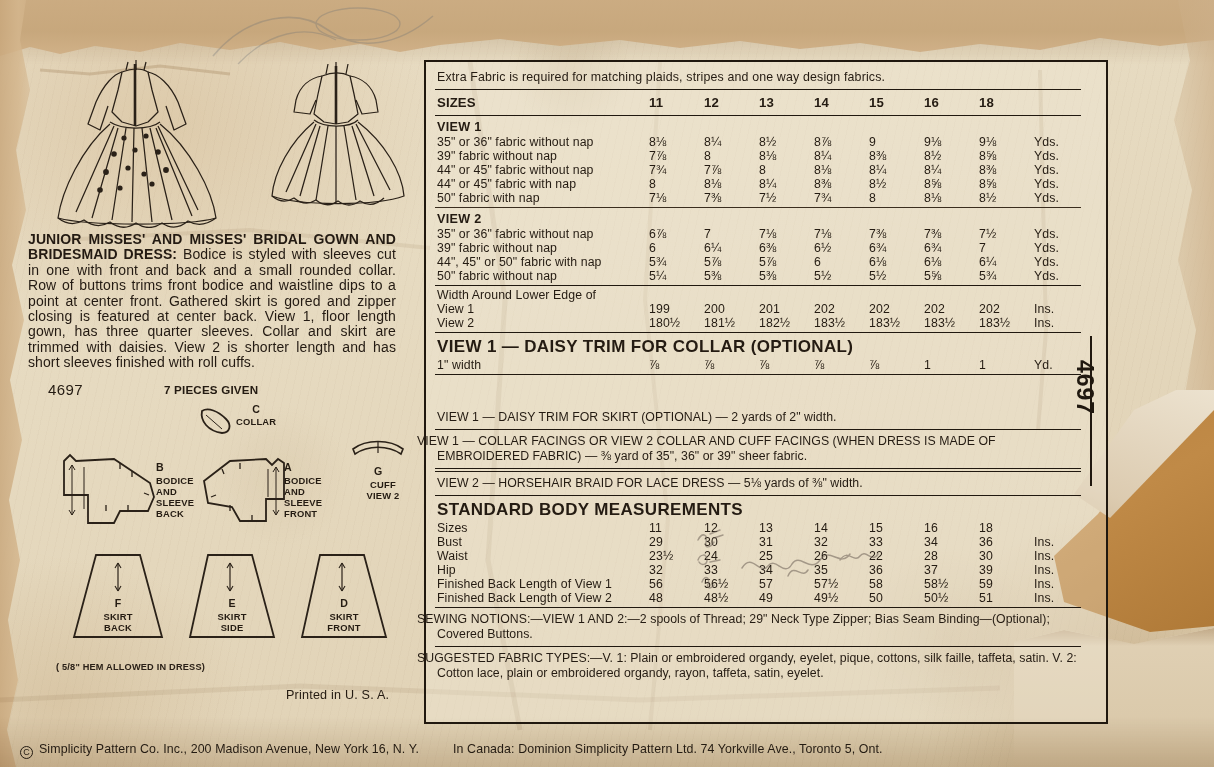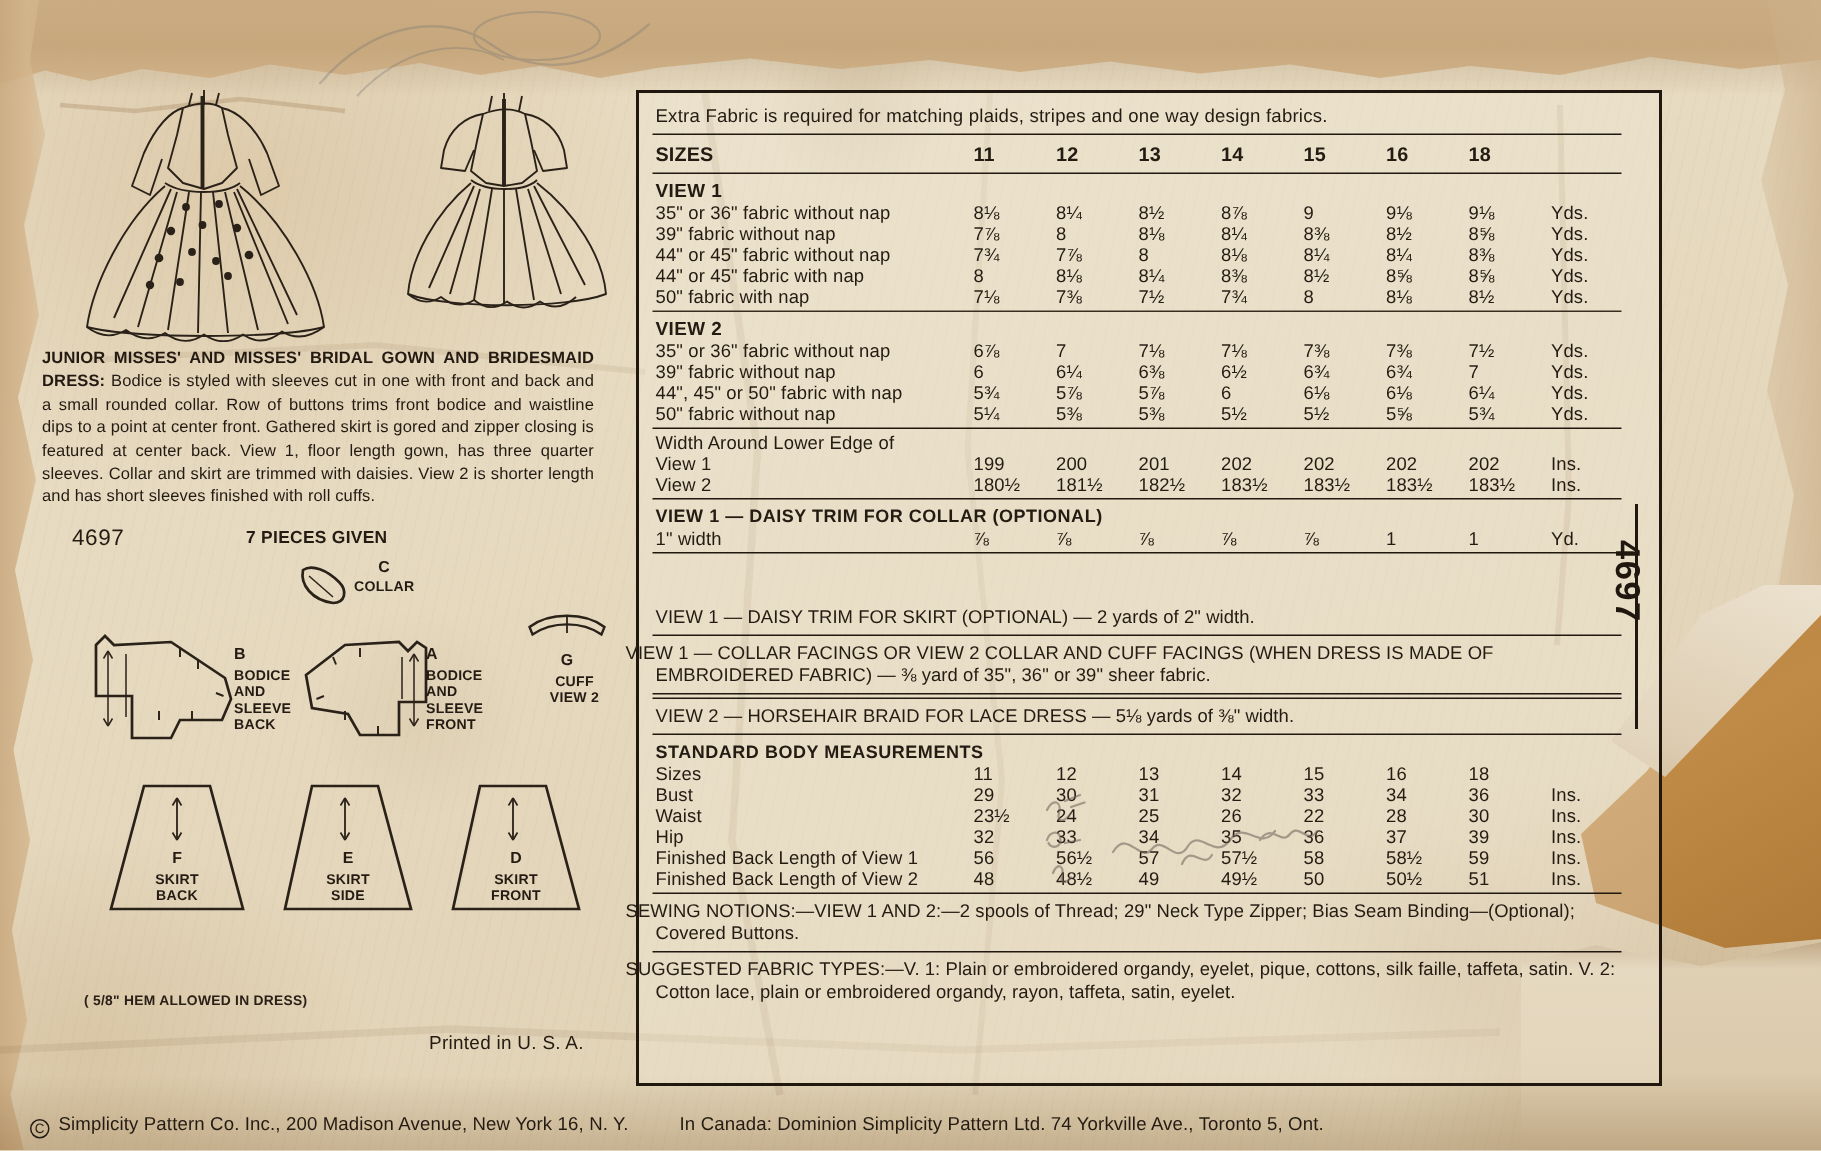--- a/index.html
+++ b/index.html
@@ -109,21 +109,21 @@
   #left-col { position: absolute; left: 28px; top: 28px; width: 396px; height: 700px; }
 
   #illustrations { position: relative; height: 200px; }
   .ghost-sketch {
     position: absolute; left: 180px; top: -22px; width: 230px; height: 60px;
     opacity: .30;
   }
 
   #desc {
     font-family: "Liberation Sans", sans-serif;
-    font-size: 11px; line-height: 15.4px;
+    font-size: 14px; line-height: 15.4px;
     color: #231a12; text-align: justify;
     letter-spacing: .1px; width: 368px;
     margin-top: 4px;
   }
   #desc b { font-weight: bold; }
 
   #pattern-row { margin-top: 10px; position: relative; height: 20px; }
   #pattern-no { position: absolute; left: 20px; top: 0; font-size: 15px; color: #241b12; letter-spacing:.4px;}
   #pieces-given { position: absolute; left: 136px; top: 2px; font-size: 11.6px; font-weight: bold; color: #241b12; letter-spacing:.2px;}
 
@@ -161,21 +161,21 @@
 
   .trow { display: flex; align-items: baseline; font-size: 12.3px; color: #241b12; letter-spacing: .1px; }
   .trow .lbl { width: 212px; flex: none; }
   .trow .num { width: 55px; flex: none; text-align: left; }
   .trow .unit { width: 44px; flex: none; text-align: left; }
   .trow.hdr { font-weight: bold; font-size: 13.2px; }
   .trow.hdr .num { font-weight: bold; }
   .grp { font-weight: bold; font-size: 12.6px; color:#241b12; letter-spacing:.3px; }
   .note { font-size: 12.3px; color:#241b12; line-height: 15px; letter-spacing: .05px; }
   .topline { font-size: 12.4px; color:#241b12; letter-spacing:.15px; }
-  .sect-title { font-weight: bold; font-size: 12px; letter-spacing:.35px; color:#241b12;}
+  .sect-title { font-weight: bold; font-size: 17px; letter-spacing:.35px; color:#241b12;}
   .hang { padding-left: 20px; text-indent: -20px; }
 
   
   #vert-no {
     position: absolute; left: 1098px; top: 360px;
     font-size: 23px; font-weight: bold; color: #20180f;
     transform: rotate(90deg); transform-origin: left top;
     letter-spacing: 1px;
   }
   #vert-rule {

